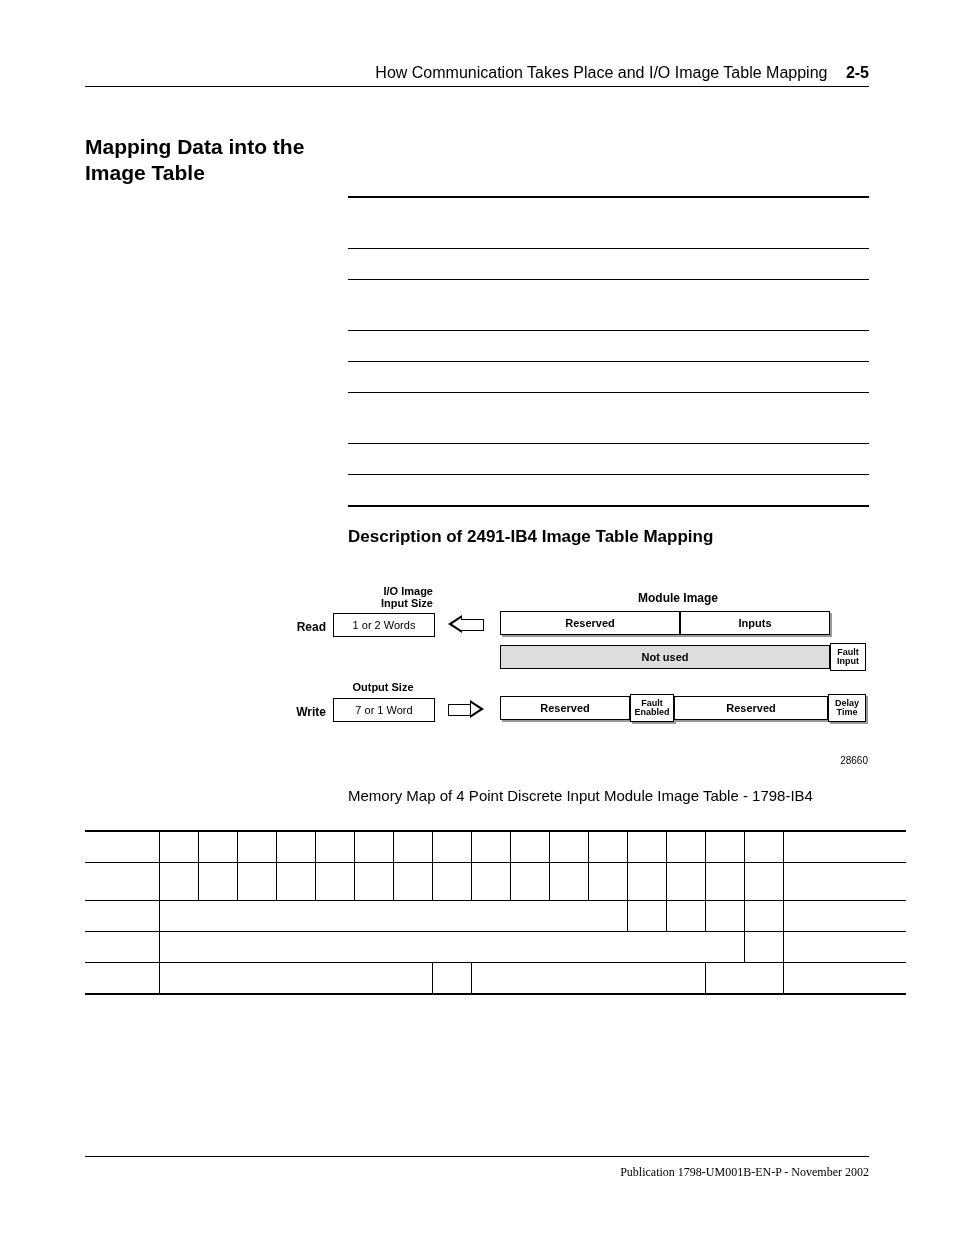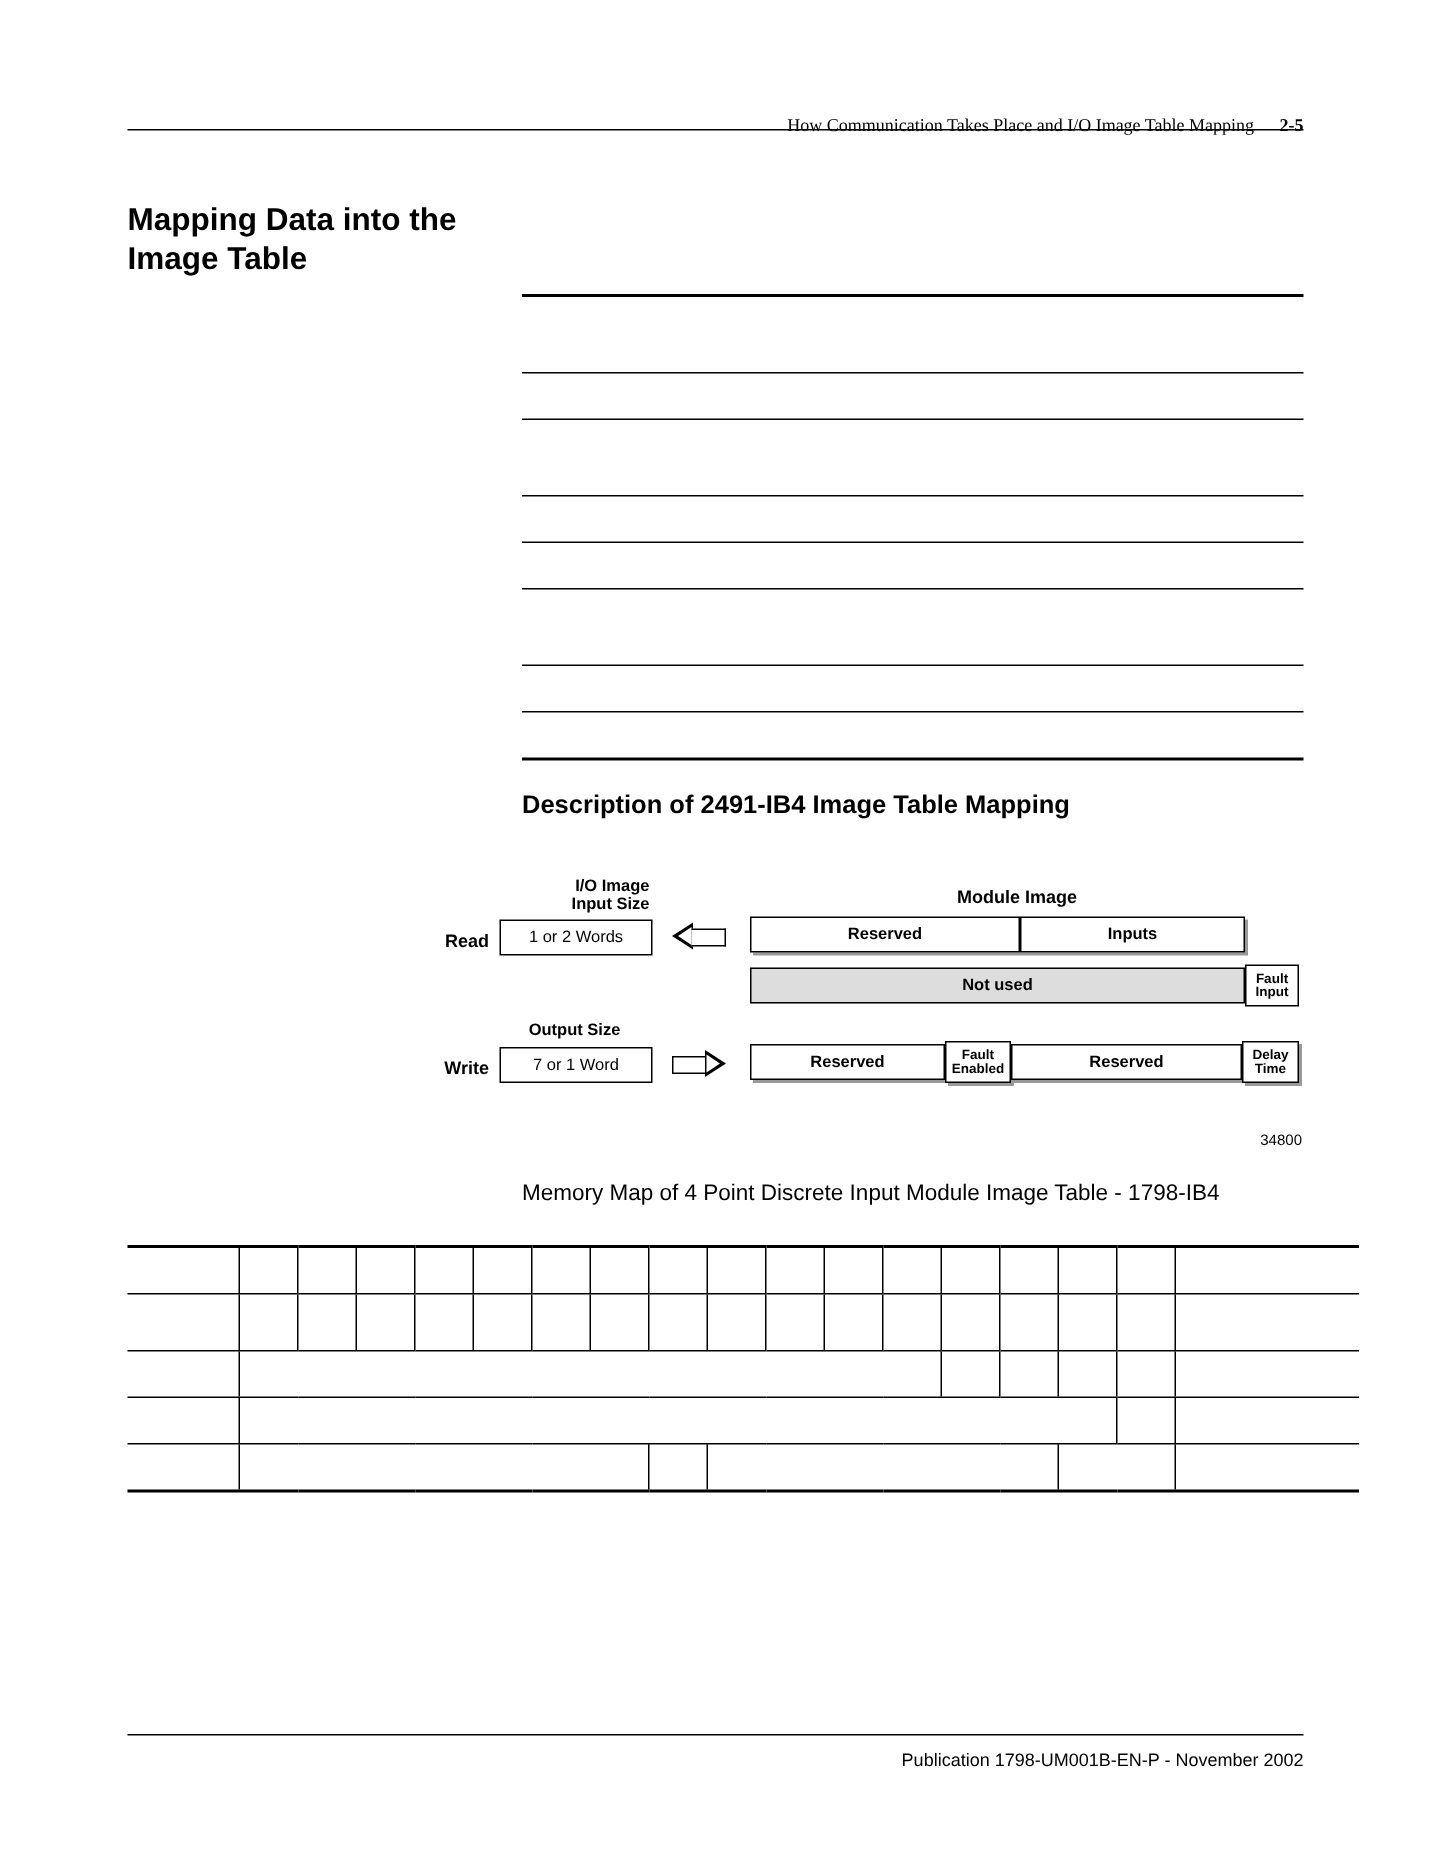--- a/index.html
+++ b/index.html
@@ -21,23 +21,22 @@
     position: absolute;
     left: 85px;
     right: 85px;
     top: 86px;
     border-top: 1.5px solid #000;
   }
   .header-text {
     position: absolute;
     right: 85px;
     top: 64px;
-    font-family: Liberation Serif, serif;
-    font-size: 12px;
-    margin-top: 12px;
+    font-family: Liberation Sans, sans-serif;
+    font-size: 16px;
   }
   .header-text .pn {
     font-weight: bold;
     margin-left: 14px;
   }
   .section-title {
     position: absolute;
     left: 85px;
     top: 134px;
     width: 240px;
@@ -179,21 +178,21 @@
   .bit-table td.first { width: 72px; }
   .bit-table td.bit { width: 36px; border-left:1px solid #000; }
   .bit-table td.end { width: 120px; border-left:1px solid #000; }
   .bit-table td.span { border-left:1px solid #000; }
 
   .foot-rule {
     position:absolute; left:85px; right:85px; bottom:78px; border-top:1.5px solid #000;
   }
   .foot-text {
     position:absolute; right:85px; bottom:55px;
-    font-family: Liberation Sans, sans-serif;
+    font-family: Liberation Serif, serif;
     font-size:12px;
   }
 </style>
 </head>
 <body>
 
 <div class="page">
 
   <div class="header-text">
     <span>How Communication Takes Place and I/O Image Table Mapping</span>
@@ -282,21 +281,21 @@
       <div class="arrow-right-head"></div>
     </div>
 
     <div class="box header shadow" style="left:222px; top:111px; width:128px; height:22px;">Reserved</div>
     <div class="box tiny shadow" style="left:352px; top:109px; width:42px; height:26px; white-space:pre-line;">Fault
 Enabled</div>
     <div class="box header shadow" style="left:396px; top:111px; width:152px; height:22px;">Reserved</div>
     <div class="box tiny shadow" style="left:550px; top:109px; width:36px; height:26px; white-space:pre-line;">Delay
 Time</div>
 
-    <div class="fig-num">34800</div>
+    <div class="fig-num">28660</div>
   </div>
 
   <div class="mem-title">Memory Map of 4 Point Discrete Input Module Image Table - 1798-IB4</div>
 
   <table class="bit-table">
     <tbody>
         <tr class="top">
       <td class="first"></td>
       <td class="bit"></td>
           <td class="bit"></td>

